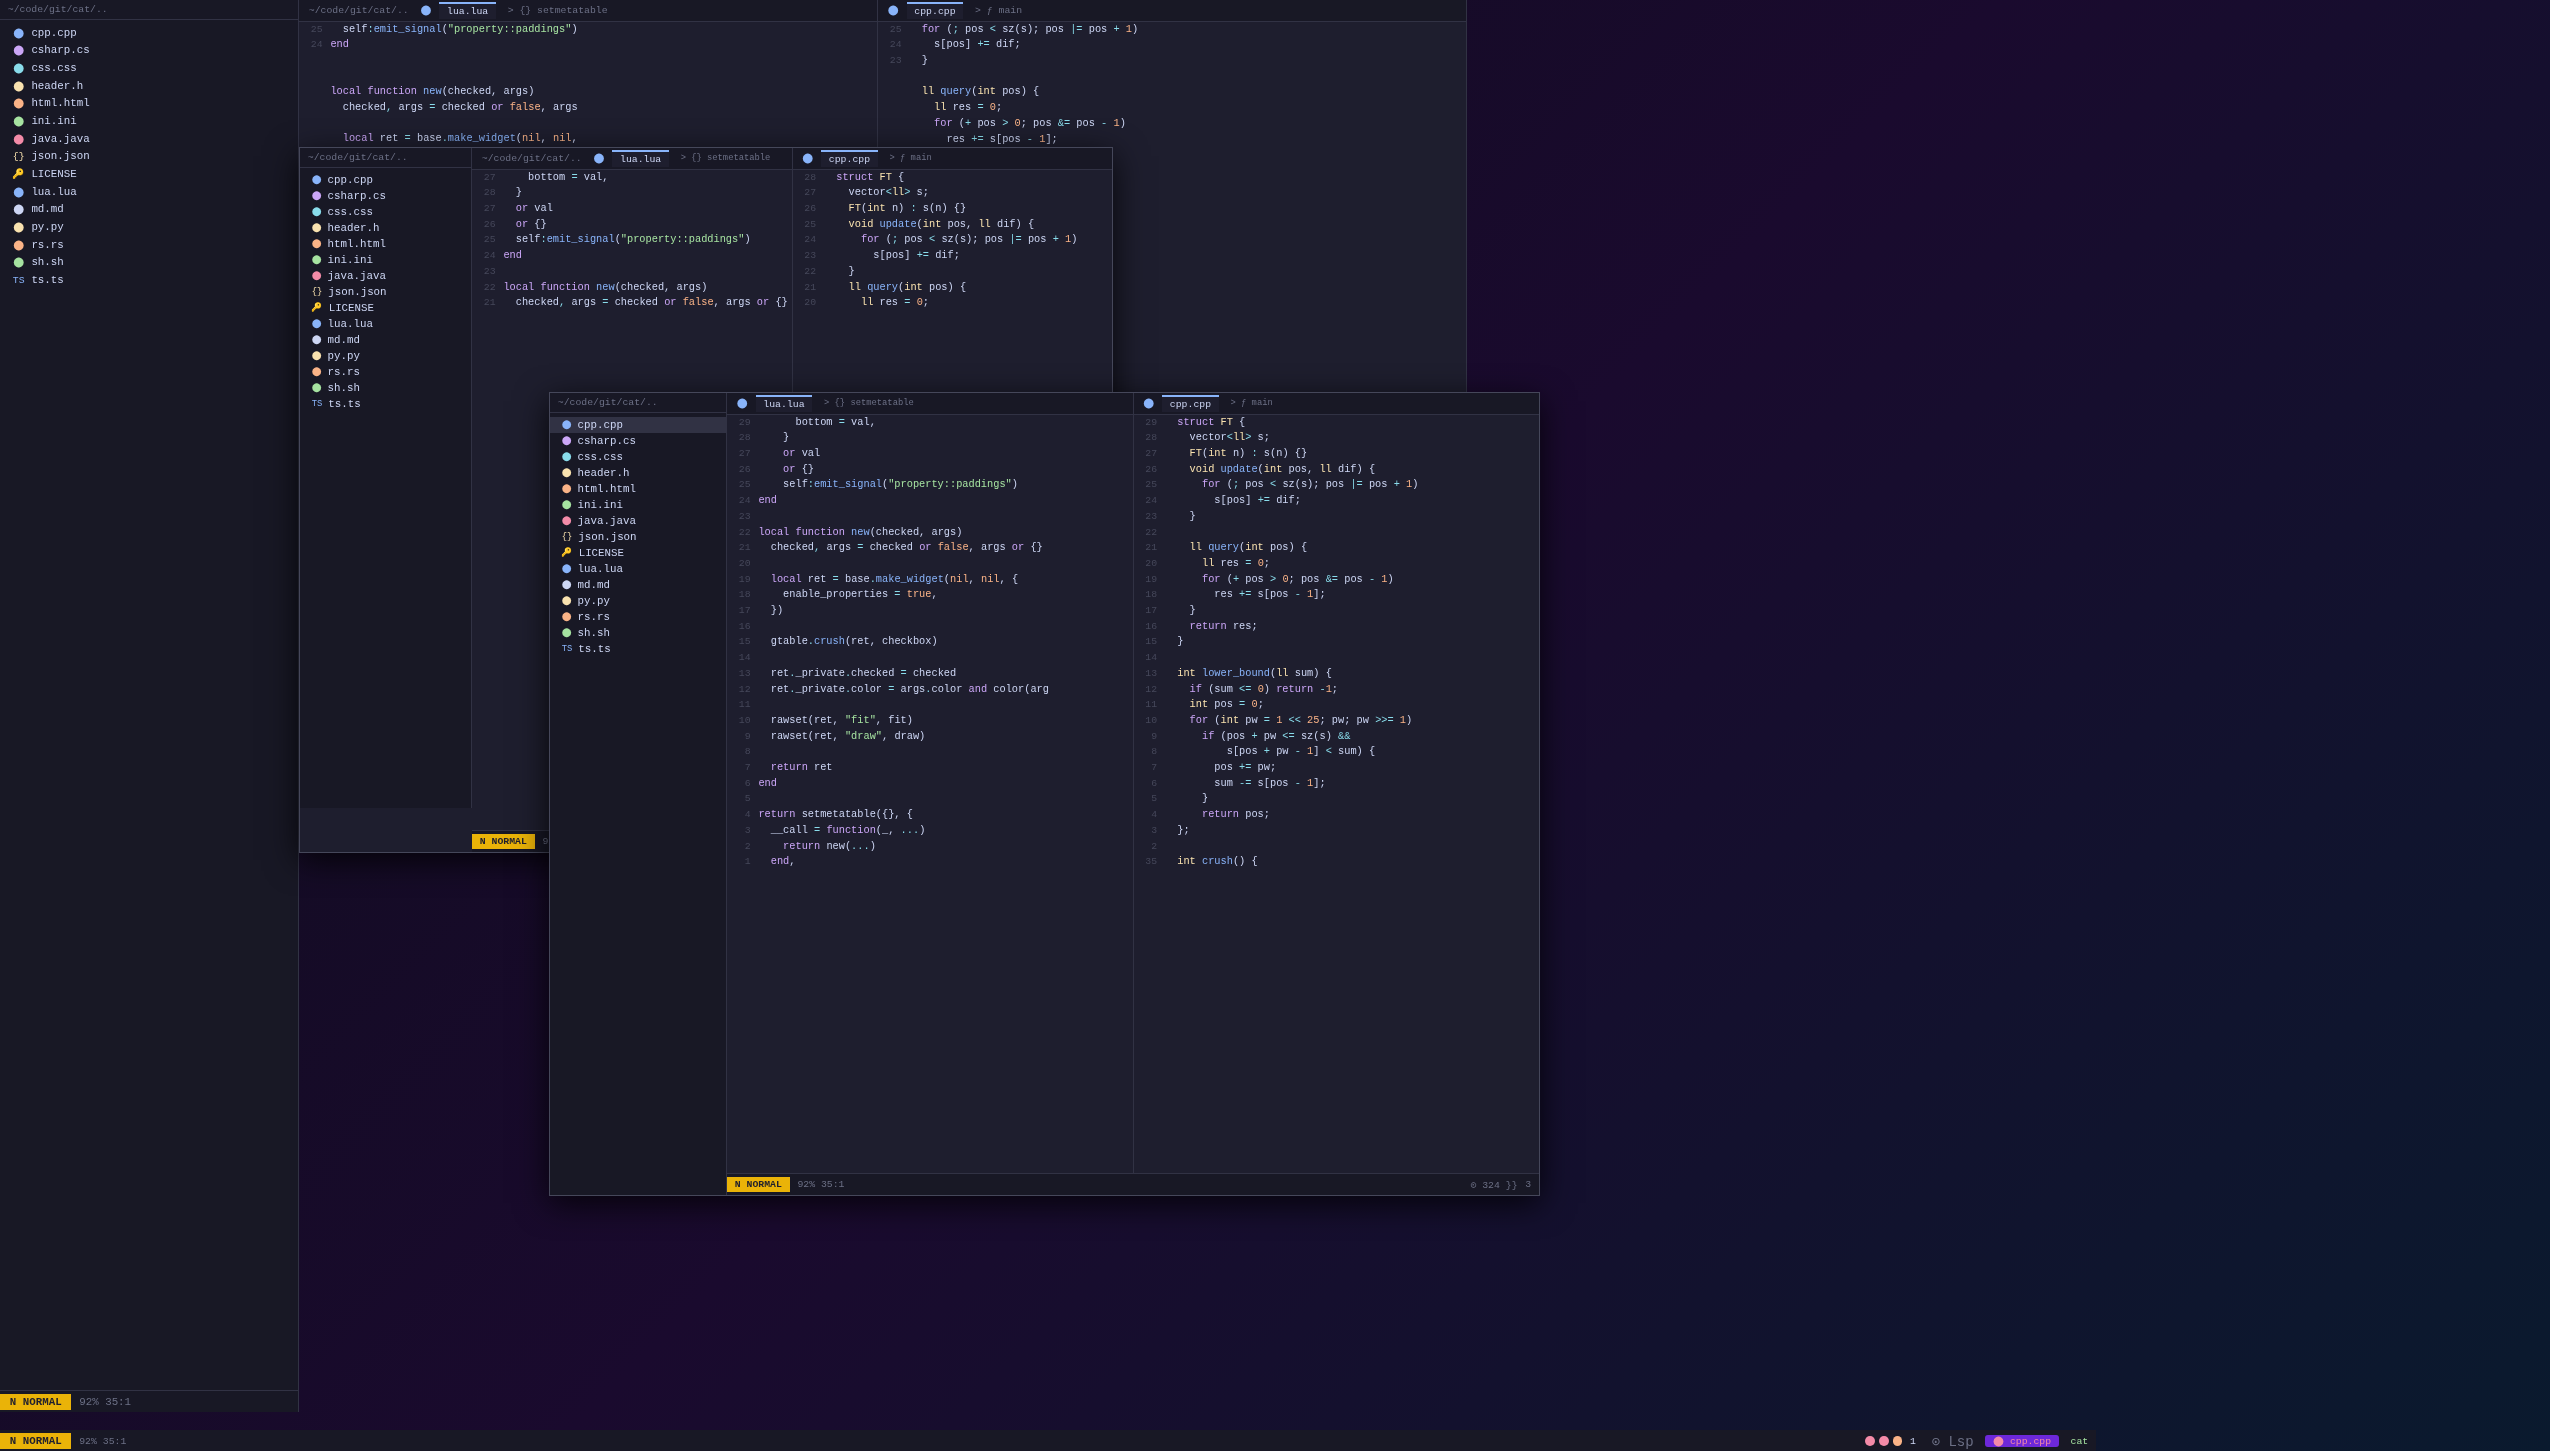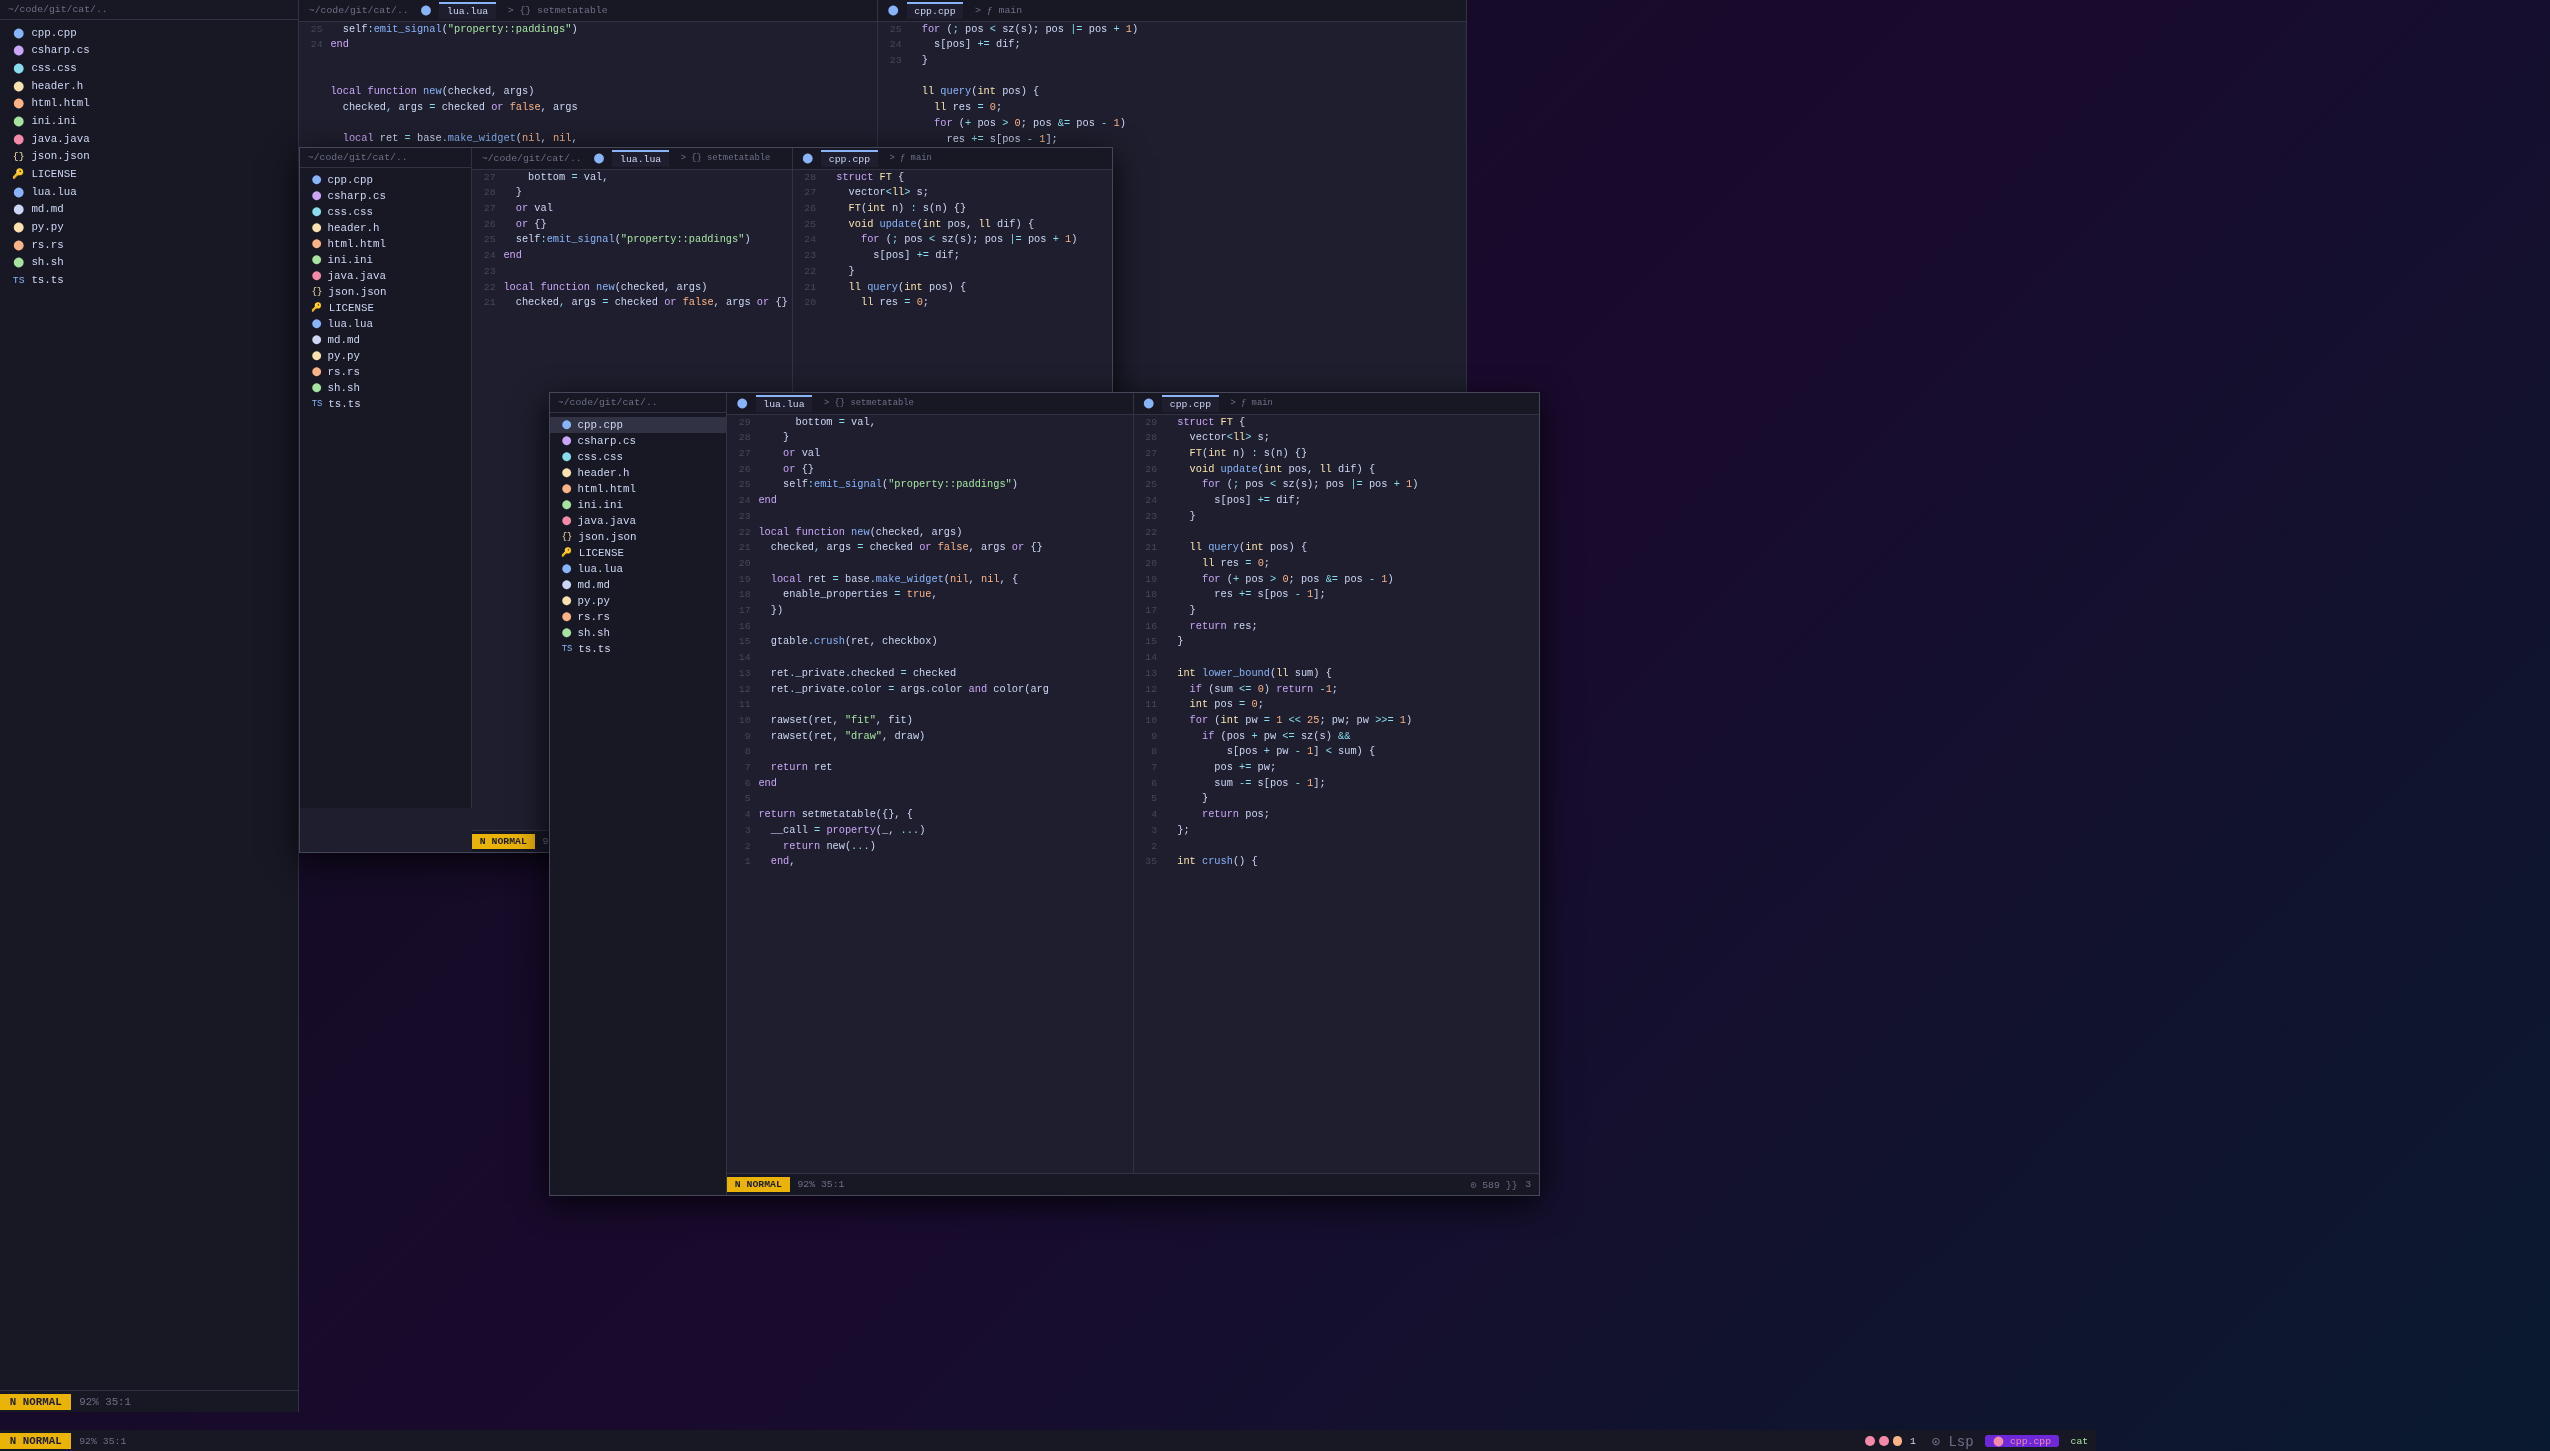--- a/index.html
+++ b/index.html
@@ -719,21 +719,21 @@
               <div class="code-line">
                   <span class="line-num">5</span>
                   <span class="line-content"></span>
                 </div>
               <div class="code-line">
                   <span class="line-num">4</span>
                   <span class="line-content"><span class="hl-keyword">return</span> <span class="hl-ident">setmetatable</span><span class="punc">({},</span> <span class="punc">{</span></span>
                 </div>
               <div class="code-line">
                   <span class="line-num">3</span>
-                  <span class="line-content">  <span class="hl-ident">__call</span> <span class="op">=</span> <span class="hl-keyword">property</span><span class="punc">(</span><span class="hl-ident">_</span><span class="punc">,</span> <span class="op">...</span><span class="punc">)</span></span>
+                  <span class="line-content">  <span class="hl-ident">__call</span> <span class="op">=</span> <span class="hl-keyword">function</span><span class="punc">(</span><span class="hl-ident">_</span><span class="punc">,</span> <span class="op">...</span><span class="punc">)</span></span>
                 </div>
               <div class="code-line">
                   <span class="line-num">2</span>
                   <span class="line-content">    <span class="hl-keyword">return</span> <span class="hl-ident">new</span><span class="punc">(</span><span class="op">...</span><span class="punc">)</span></span>
                 </div>
               <div class="code-line">
                   <span class="line-num">1</span>
                   <span class="line-content">  <span class="hl-keyword">end</span><span class="punc">,</span></span>
                 </div>
             </div>
@@ -862,21 +862,21 @@
                   <span class="line-num">35</span>
                   <span class="line-content">  <span class="hl-type">int</span> <span class="hl-func">crush</span><span class="punc">()</span> <span class="punc">{</span></span>
                 </div>
             </div>
           </div>
         </div>
 
         <div style="height:21.6px;background:#181825;display:flex;align-items:center;border-top:1px solid #313244;">
           <span class="status-mode status-normal" style="font-size:9.8px;padding:2px 7.8px;">N NORMAL</span>
           <span style="color:#6c7086;font-size:9.8px;padding:0 7.8px;">92% 35:1</span>
-          <span style="color:#6c7086;font-size:9.8px;margin-left:auto;padding-right:7.8px;">⊙ 589 }}</span>
+          <span style="color:#6c7086;font-size:9.8px;margin-left:auto;padding-right:7.8px;">⊙ 324 }}</span>
           <span style="color:#6c7086;font-size:9.8px;padding-right:7.8px;">3</span>
         </div>
       </div>
     </div>
   </div>
 
   <div class="statusbar">
     <span class="status-mode status-normal">N NORMAL</span>
     <span style="color:#6c7086;padding:0 7.8px;font-size:9.8px;">92% 35:1</span>
     <span style="flex:1;"></span>

